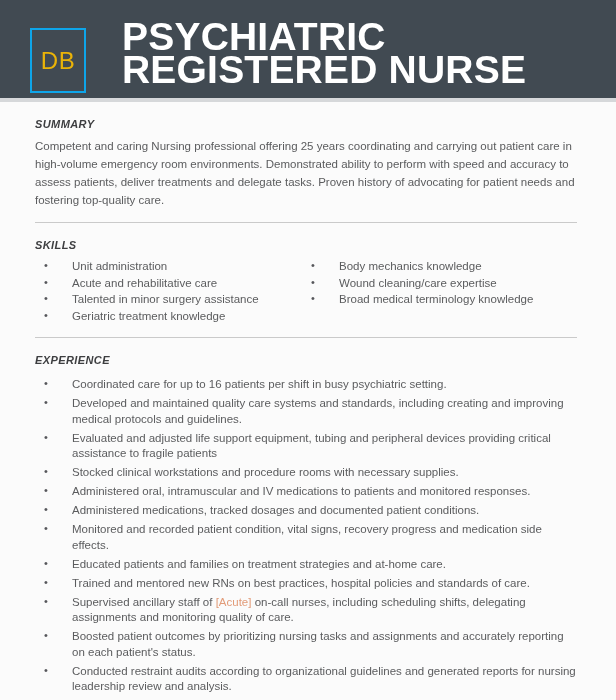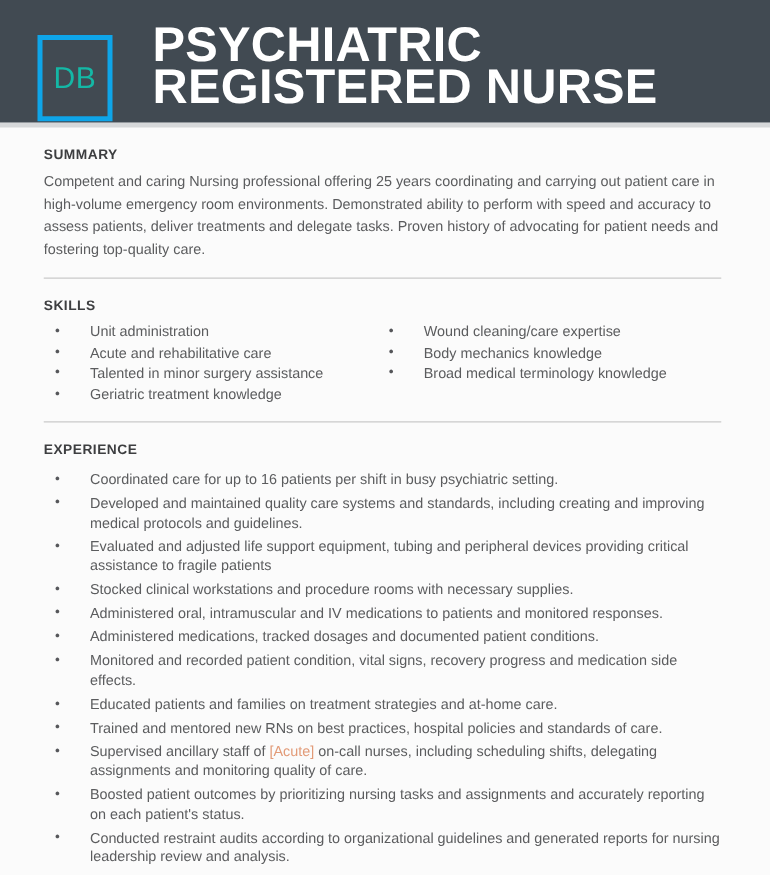--- a/index.html
+++ b/index.html
@@ -12,37 +12,37 @@
   }
   
   .header {
     position:relative;
     height:98px;
     background:#414a52;
   }
   .monogram {
     position:absolute; left:30px; top:28px;
     width:52px; height:61px;
-    border:4px solid #0ea5e9;
+    border:2px solid #0ea5e9;
     display:flex; align-items:center; justify-content:center;
-    color:#14b8a6; font-size:24px; letter-spacing:.5px;
+    color:#eab308; font-size:24px; letter-spacing:.5px;
   }
   .titles {
     position:absolute; left:122px; top:20px;
     color:#ffffff; font-weight:bold;
     font-size:39px; line-height:33px; letter-spacing:.2px;
     white-space:nowrap;
   }
   .header-strip { height:4px; background:#d6d8da; }
 
   
   .content { padding:16px 39px 0 35px; }
 
   .section-heading {
-    font-size:11px; font-weight:bold; color:#3d3e40; letter-spacing:.4px;
+    font-size:11px; font-weight:bold; color:#3d3e40; letter-spacing:.4px;font-style:italic;
   }
   .summary-text {
     margin-top:7px;
     font-size:11.5px; line-height:18px; color:#5b5c5e;
   }
   hr.divider {
     border:none; border-top:1px solid #cacaca;
     margin:13px 0 16px 0;
   }
   .divider-wide { margin-bottom:20px; }
@@ -106,22 +106,22 @@
   <div>
     <div class="section-heading">SKILLS</div>
     <div class="skills-columns">
       <ul class="skills-col left">
         <li class="bullet-item">Unit administration</li>
         <li class="bullet-item">Acute and rehabilitative care</li>
         <li class="bullet-item">Talented in minor surgery assistance</li>
         <li class="bullet-item">Geriatric treatment knowledge</li>
       </ul>
       <ul class="skills-col right">
+        <li class="bullet-item">Body mechanics knowledge</li>
         <li class="bullet-item">Wound cleaning/care expertise</li>
-        <li class="bullet-item">Body mechanics knowledge</li>
         <li class="bullet-item">Broad medical terminology knowledge</li>
       </ul>
     </div>
   </div>
 
   <hr class="divider divider-wide">
 
   <div>
     <div class="section-heading">EXPERIENCE</div>
 

